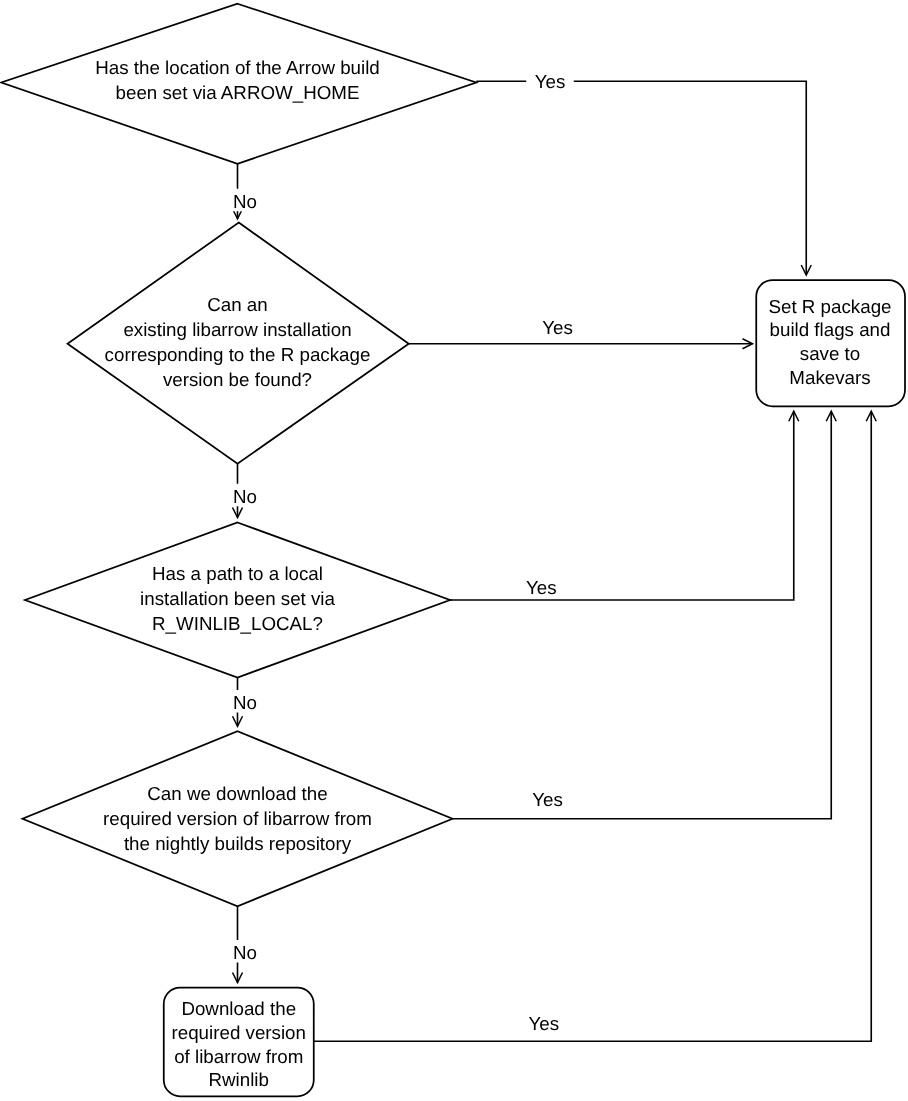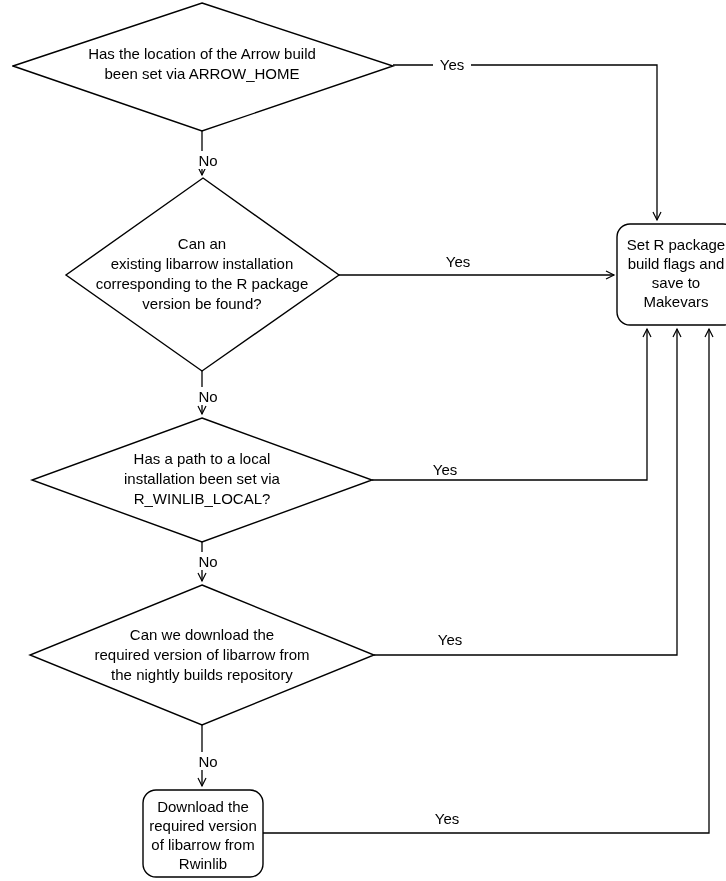--- a/index.html
+++ b/index.html
@@ -2,21 +2,20 @@
 <html><head>
 <meta charset="utf-8">
 <style>
   html, body { margin: 0; padding: 0; background: #ffffff; }
   .canvas {
     position: relative;
     width: 642px;
     height: 881px;
     background: #ffffff;
     font-family: "Liberation Sans", sans-serif;
-    margin-left: 12px;
   }
   svg { position: absolute; top: 0; left: 0; }
   .shape { fill: #ffffff; stroke: #000000; stroke-width: 1.4; }
   .edge  { fill: none; stroke: #000000; stroke-width: 1.3; }
   text, tspan {
     font-family: "Liberation Sans", sans-serif;
     font-size: 15px;
     fill: #000000;
   }
   .label-bg { fill: #ffffff; stroke: none; }

